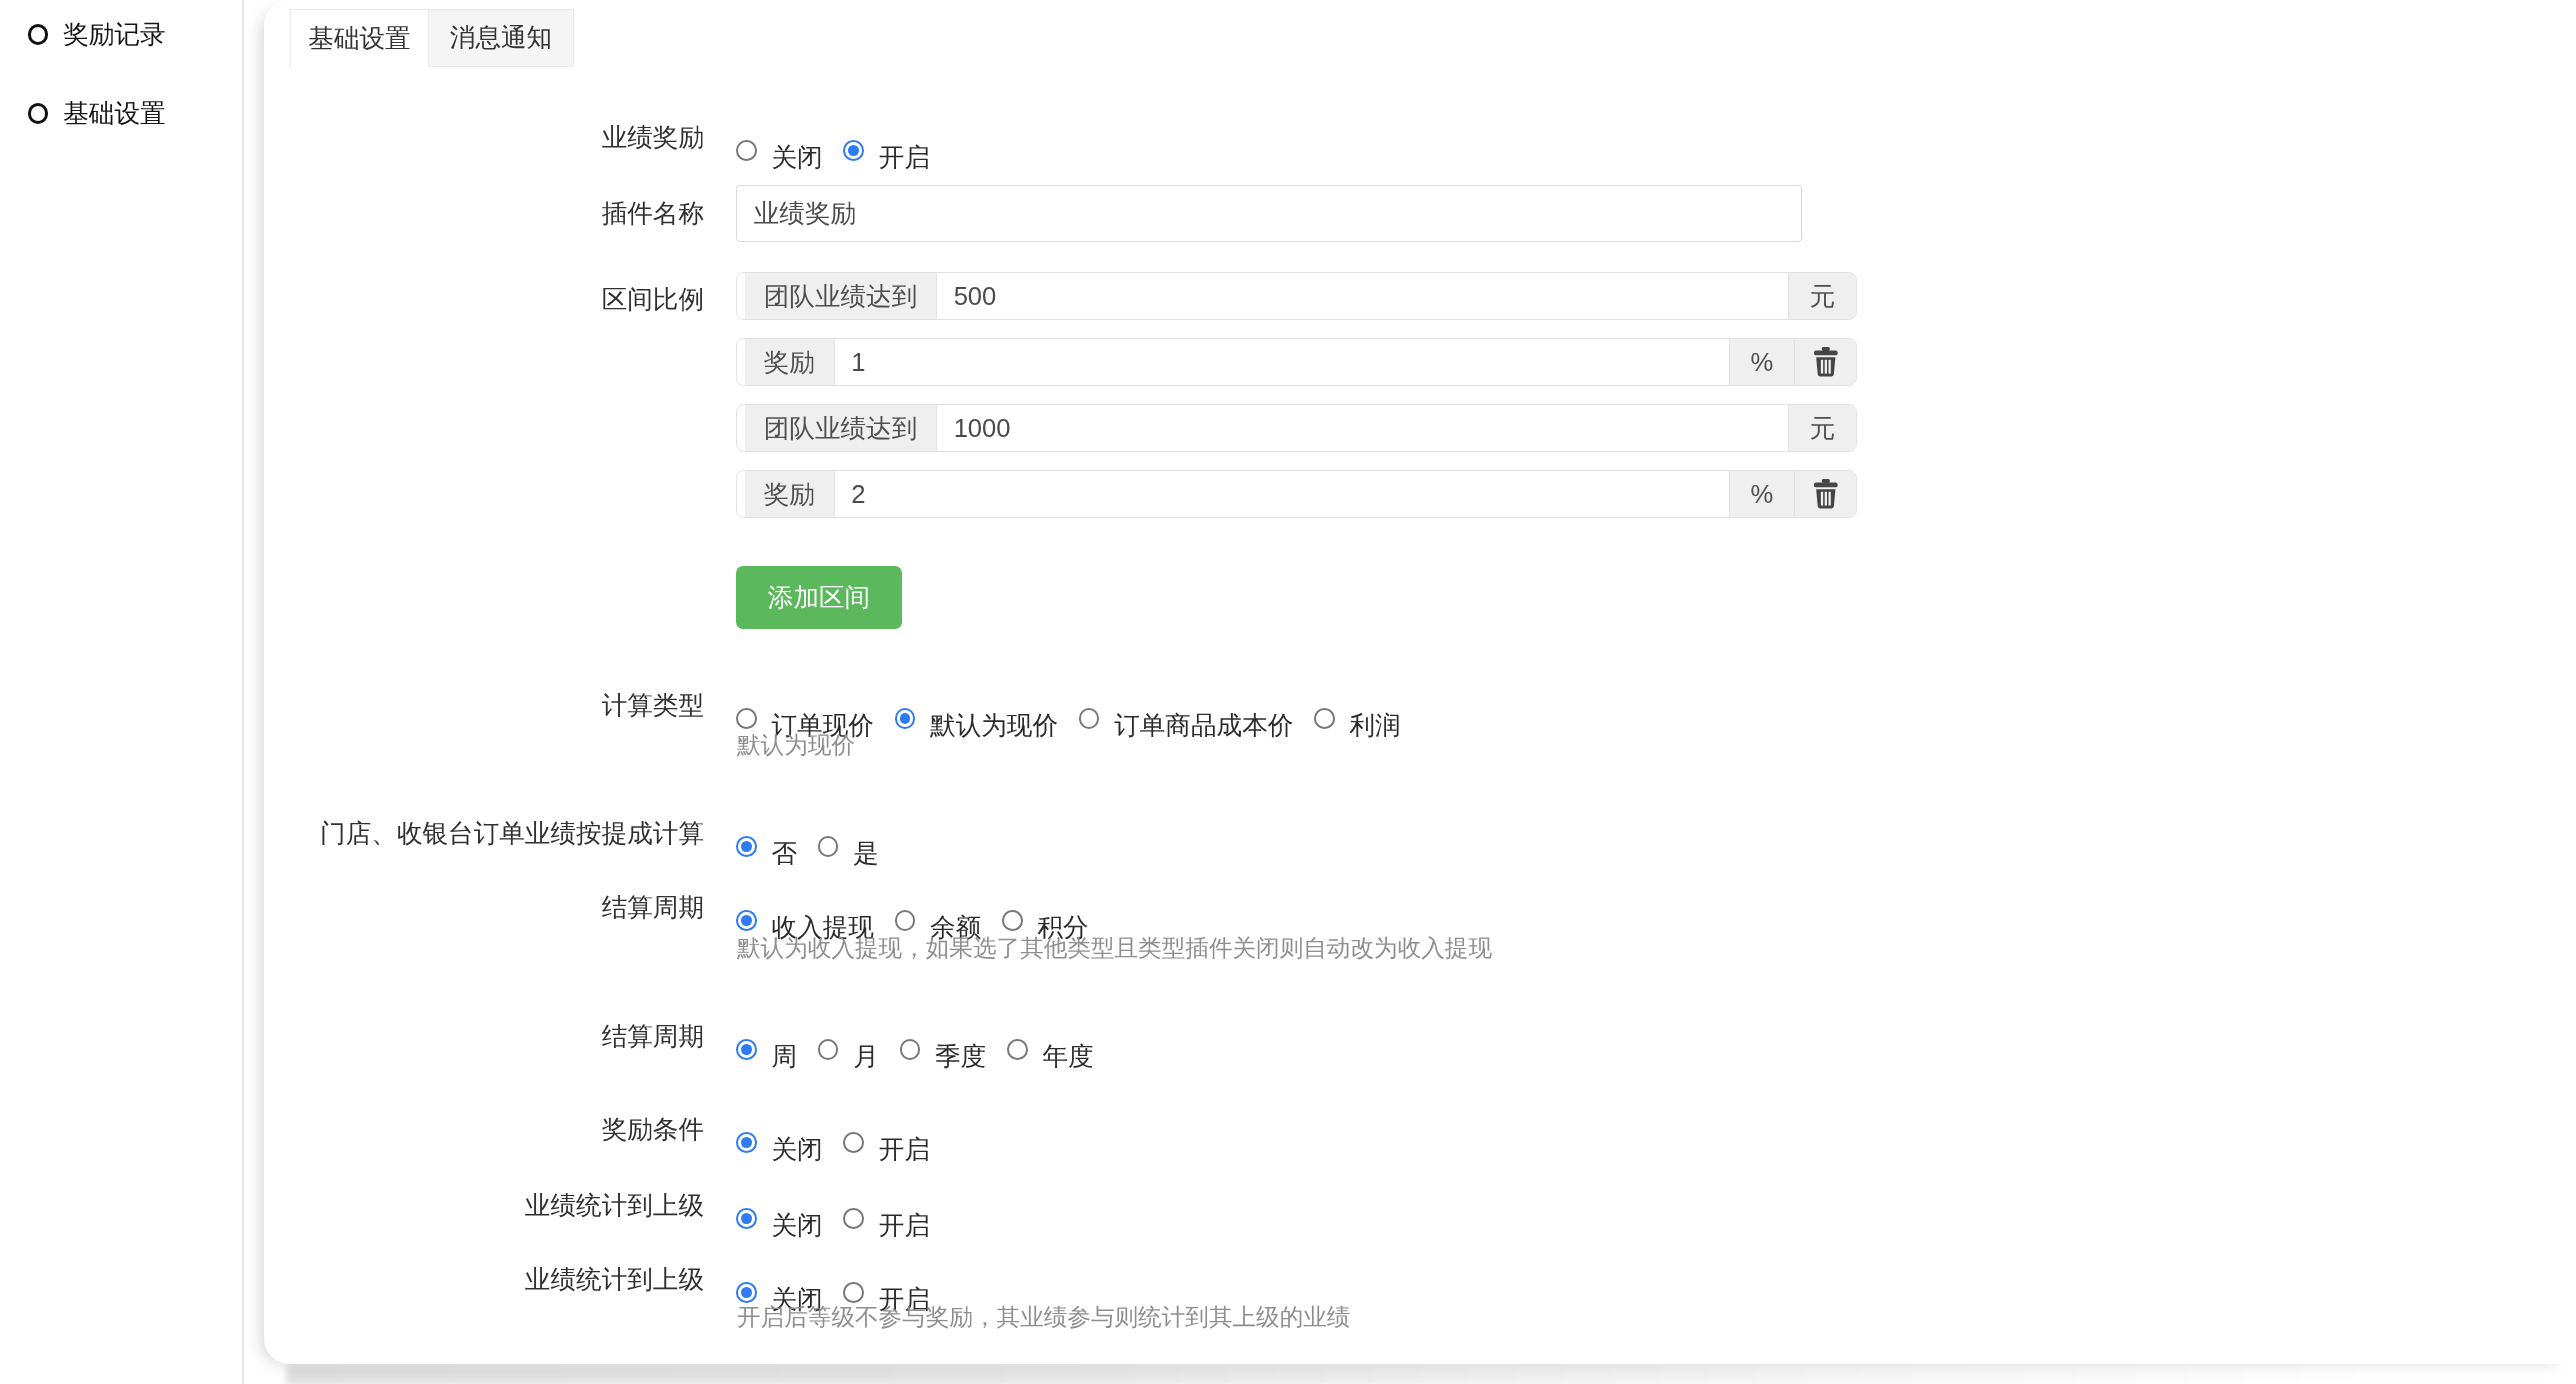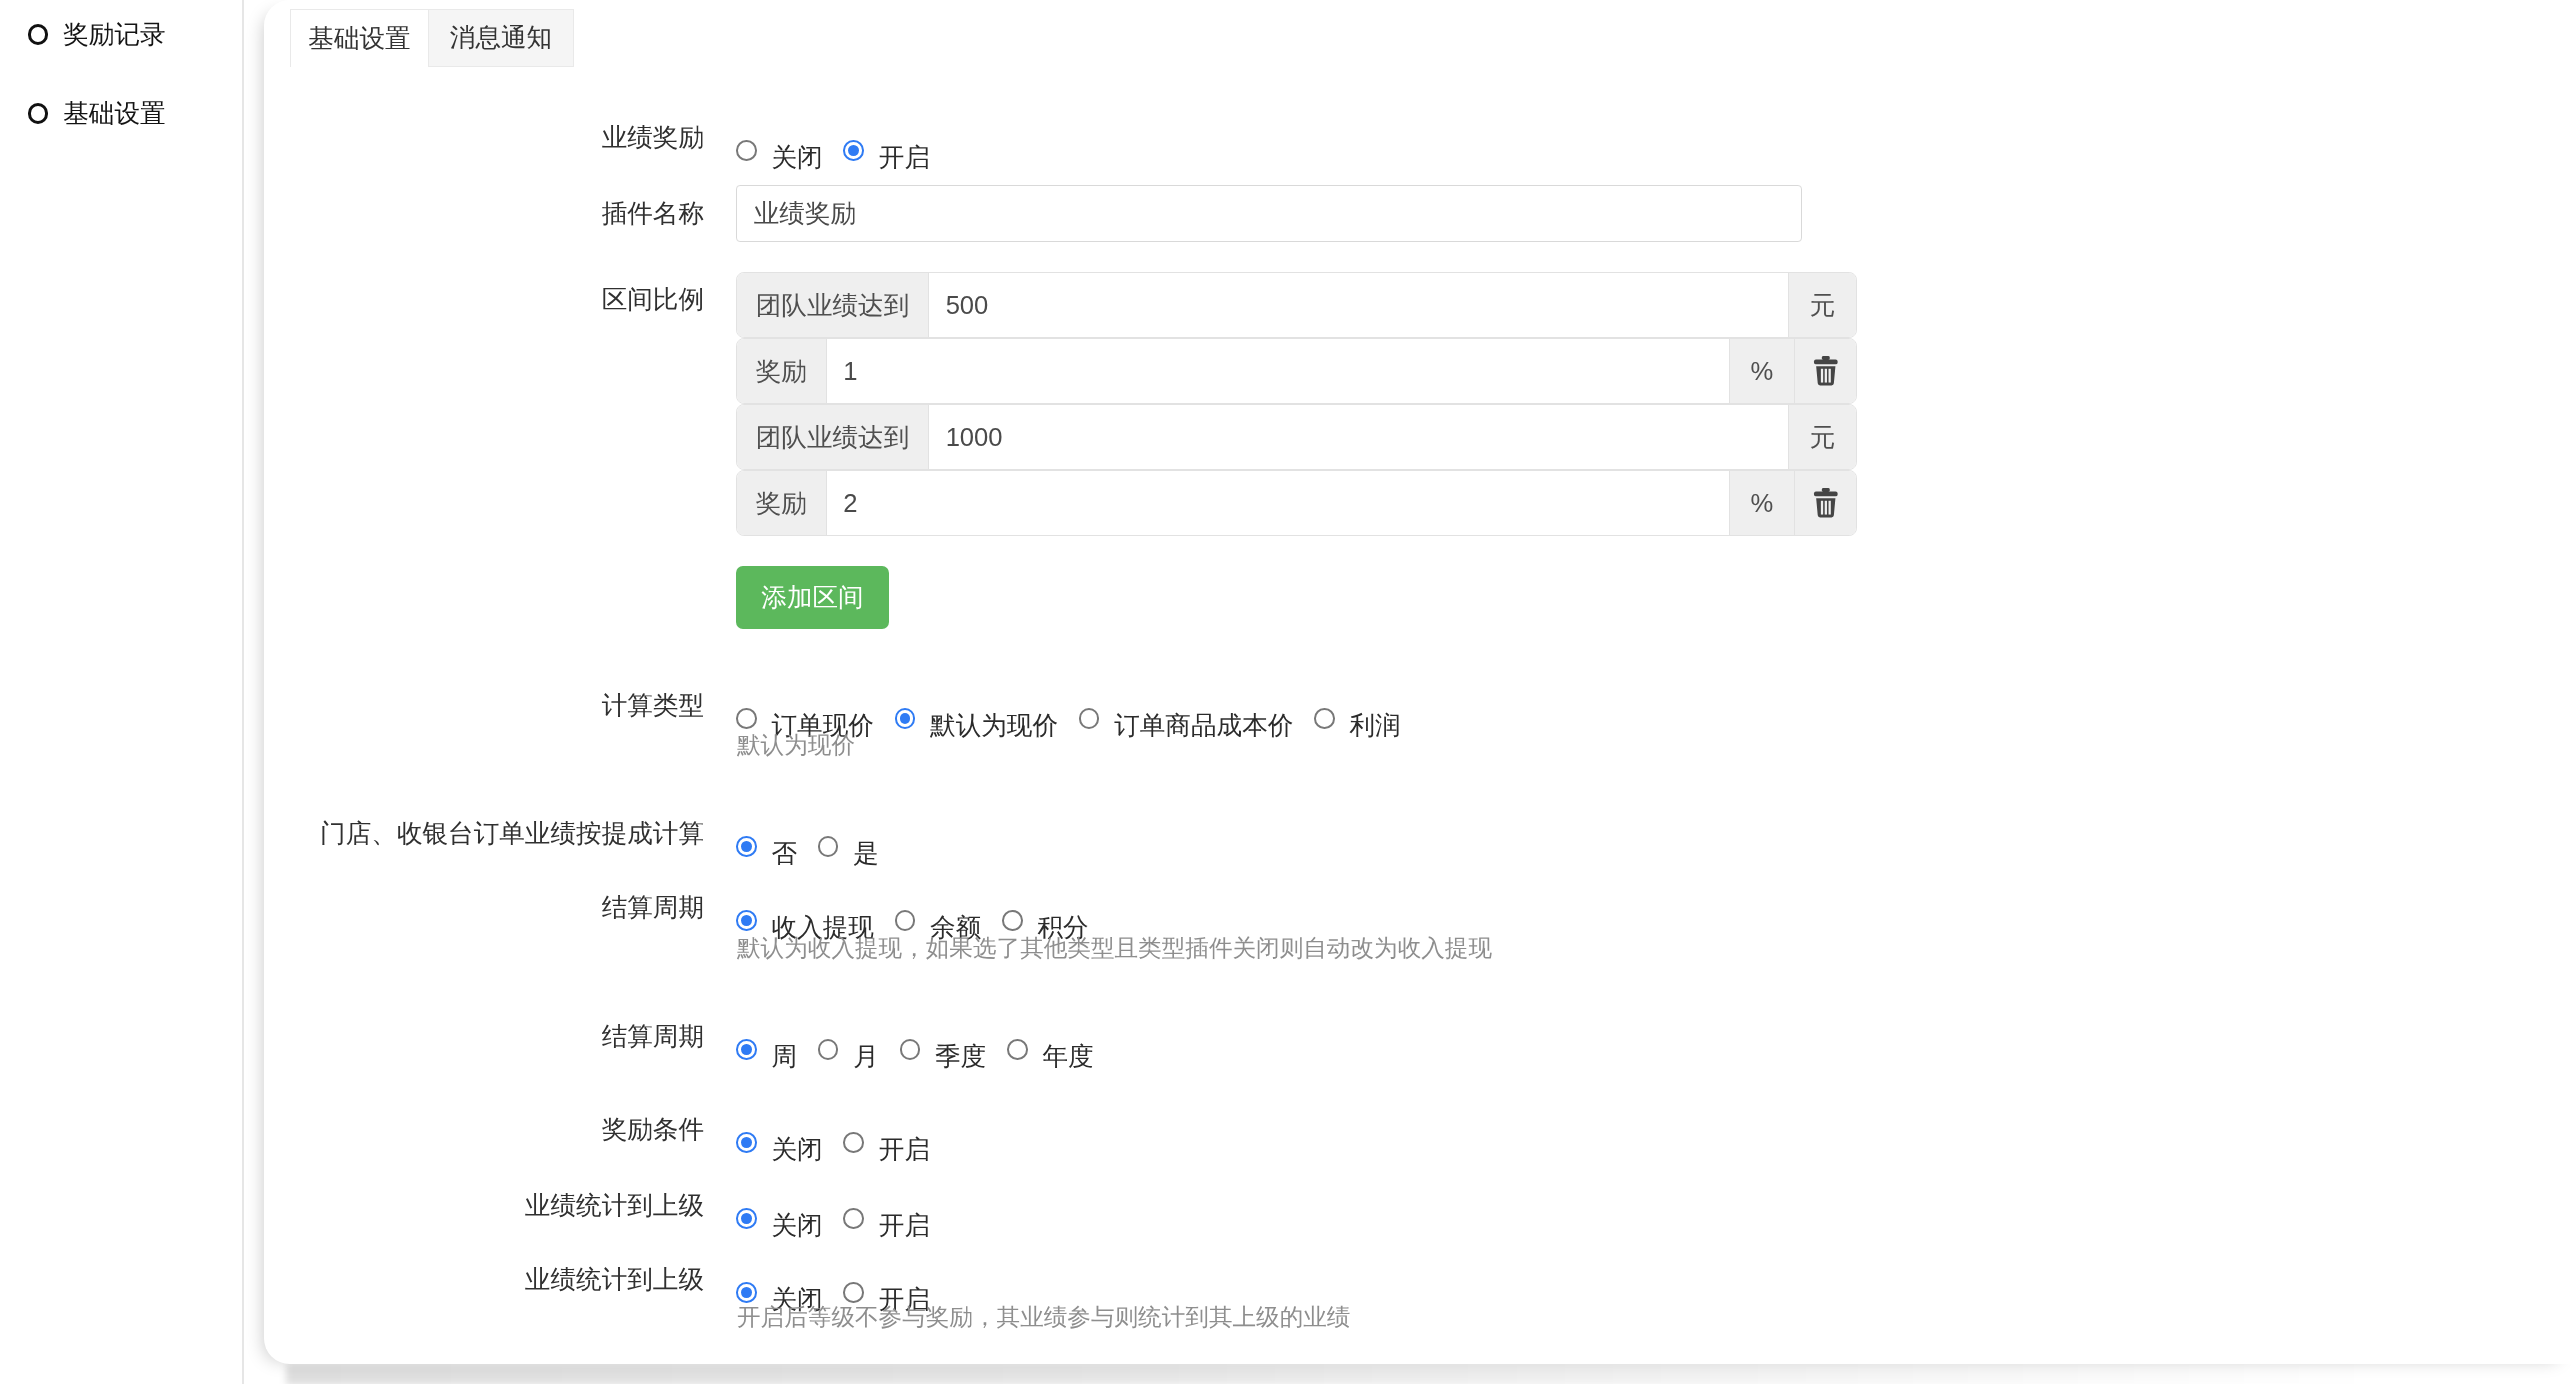--- a/index.html
+++ b/index.html
@@ -84,39 +84,39 @@
   }
   
   .text-input{
     position:absolute;left:736px;width:1066px;height:57px;box-sizing:border-box;
     border:1px solid #d9d9d9;border-radius:3.9px;background:#fff;
     font-size:25.6px;color:var(--text-input);padding:0 0 0 16.7px;outline:none;z-index:5;
     font-family:"Liberation Sans","DejaVu Sans",sans-serif;
   }
   
   .igroup{
-    position:absolute;left:736px;width:1121px;height:66px;box-sizing:border-box;
+    position:absolute;left:736px;width:1121px;height:48px;box-sizing:border-box;
     display:flex;border:1px solid var(--addon-border);border-radius:7.9px;background:#fff;
-    overflow:hidden;z-index:5;
+    overflow:hidden;z-index:5;padding-left:8px;
   }
   .addon{
     background:var(--addon-bg);display:flex;align-items:center;justify-content:center;
     font-size:25.6px;color:#4f4f4f;flex:none;white-space:nowrap;
   }
   .addon.prefix{padding:0 18.7px;border-right:1px solid var(--addon-border);}
   .addon.suffix{padding:0 20.7px;border-left:1px solid var(--addon-border);}
   .addon.trash-cell{width:61px;border-left:1px solid var(--addon-border);cursor:pointer;}
   .igroup input{
     flex:1;border:none;outline:none;font-size:25.6px;color:var(--text-input);
     padding:0 0 0 16.7px;min-width:0;background:#fff;
     font-family:"Liberation Sans","DejaVu Sans",sans-serif;
   }
   
   .add-btn{
-    position:absolute;left:736px;top:566px;width:153px;height:63px;
+    position:absolute;left:736px;top:566px;width:166px;height:63px;
     background:var(--green);color:#fff;font-size:25.6px;border:none;border-radius:6.9px;
     cursor:pointer;z-index:5;font-family:"Liberation Sans","DejaVu Sans",sans-serif;
   }
 </style>
 </head>
 <body>
 
 <div class="sidebar">
   <div class="side-item" style="top:14.8px;">
     <span class="ring"></span>

